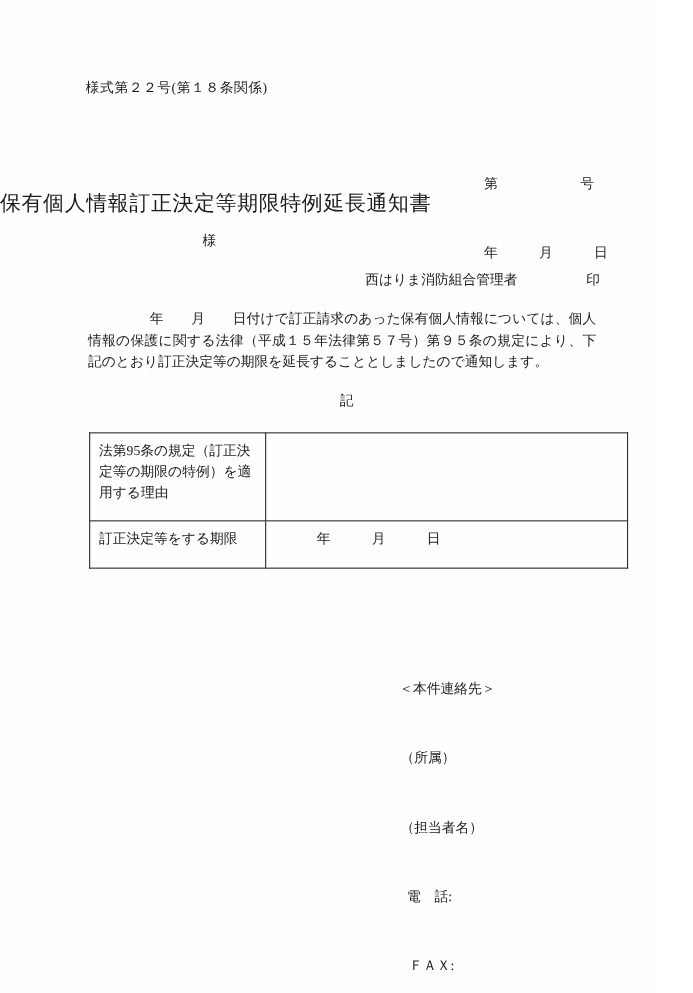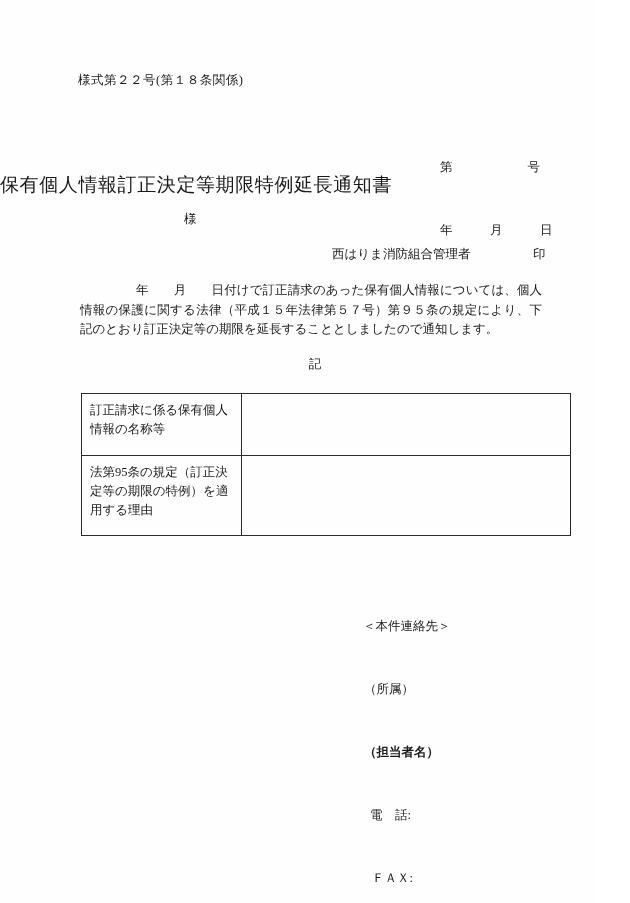--- a/index.html
+++ b/index.html
@@ -127,21 +127,21 @@
     top: 574px;
     font-size: 12.5px;
     line-height: 21px;
     white-space: pre;
   }
   .contact-block .line {
     display: block;
   }
   .contact-block .l-head   { padding-left: 0px; margin-left: 23px; }
   .contact-block .l-dept   { padding-left: 24px; }
-  .contact-block .l-person { padding-left: 24px; font-weight: bold; }
+  .contact-block .l-person { padding-left: 24px; }
   .contact-block .l-tel    { padding-left: 30px; }
   .contact-block .l-fax    { padding-left: 32px; }
 </style>
 </head>
 <body>
 
 <div class="page">
 
   <div class="form-no">様式第２２号(第１８条関係)</div>
 
@@ -157,27 +157,29 @@
   <div class="issuer">西はりま消防組合管理者　　　　　印</div>
 
   <div class="body-text">
     <span class="indent"></span><span>年　　月　　日付けで訂正請求のあった保有個人情報については、個人情報の保</span><span>護に関する法律（平成１５年法律第５７号）第９５条の規定により、下記のとおり訂正決</span><span>定等の期限を延長することとしましたので通知します。</span>
   </div>
 
   <div class="ki-mark">記</div>
 
   <table class="record-table">
     <tbody>
-      <tr class="r1">
-        <td class="label">訂正請求に係る保有個人情報の名称等</td>
-        <td class="value"></td>
-      </tr>
       <tr class="r2">
         <td class="label">法第95条の規定（訂正決定等の期限の特例）を適用する理由</td>
         <td class="value"></td>
+      </tr>
+      <tr class="r3">
+        <td class="label">訂正決定等をする期限</td>
+        <td class="value">
+          <span class="date-line">年　　　月　　　日</span>
+        </td>
       </tr>
     </tbody>
   </table>
 
   <div class="contact-block">
     <span class="line l-head">＜本件連絡先＞</span>
     <span class="line l-dept">（所属）</span>
     <span class="line l-person">（担当者名）</span>
     <span class="line l-tel">電　話:</span>
     <span class="line l-fax">ＦＡＸ:</span>

